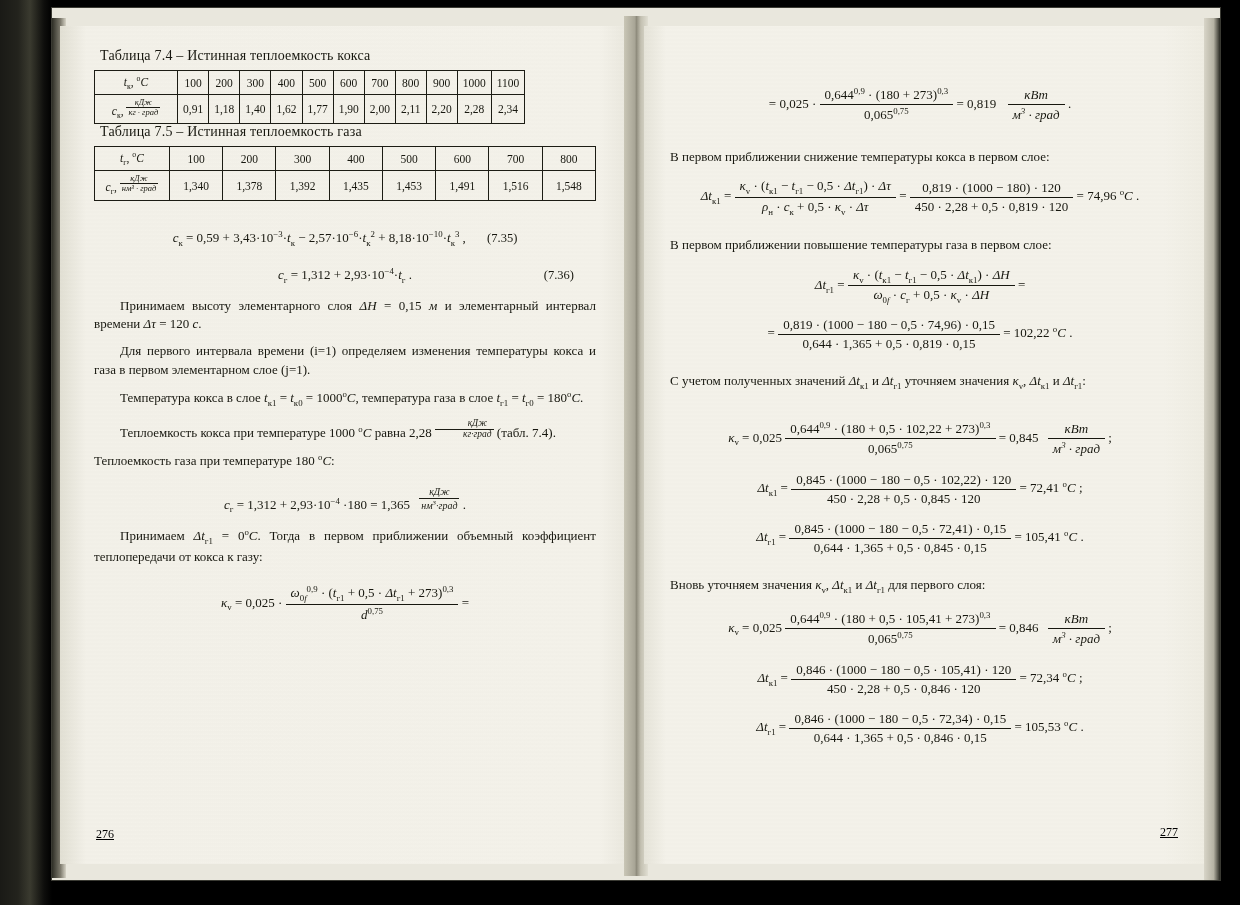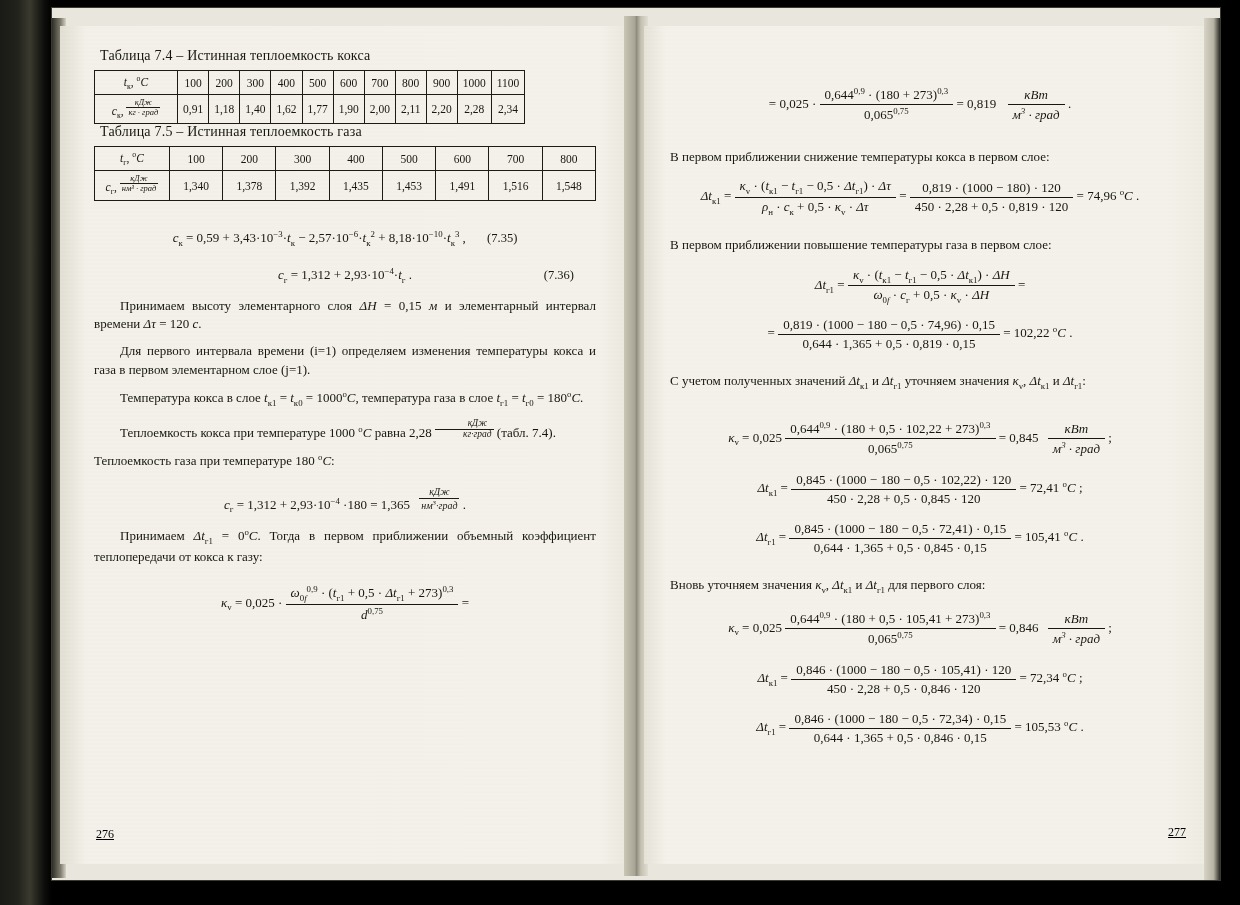--- a/index.html
+++ b/index.html
@@ -65,21 +65,21 @@
   p.par{font-size:13px;line-height:1.42;text-align:justify;text-indent:26px;margin:9px 0;}
   p.par0{text-indent:0;}
   .eq{font-size:13px;text-align:center;margin:12px 0;position:relative;}
   .eqnum{position:absolute;right:6px;font-size:12.5px;}
   .eqline{display:inline-block;}
   .f{display:inline-block;vertical-align:middle;text-align:center;}
   .f .n{display:block;border-bottom:1px solid #17170f;padding:0 5px 1px;}
   .f .d{display:block;padding:1px 5px 0;}
   .pno{position:absolute;font-size:12px;}
   .pno-l{left:36px;bottom:22px;text-decoration:underline;}
-  .pno-r{right:18px;bottom:10px;text-decoration:underline;}
+  .pno-r{right:26px;bottom:10px;text-decoration:underline;}
 </style>
 </head>
 <body>
 
 <div class="scan">
   <div class="spread">
     <div class="edge-left"></div>
     <div class="edge-right"></div>
 
     <div class="page page-left">

